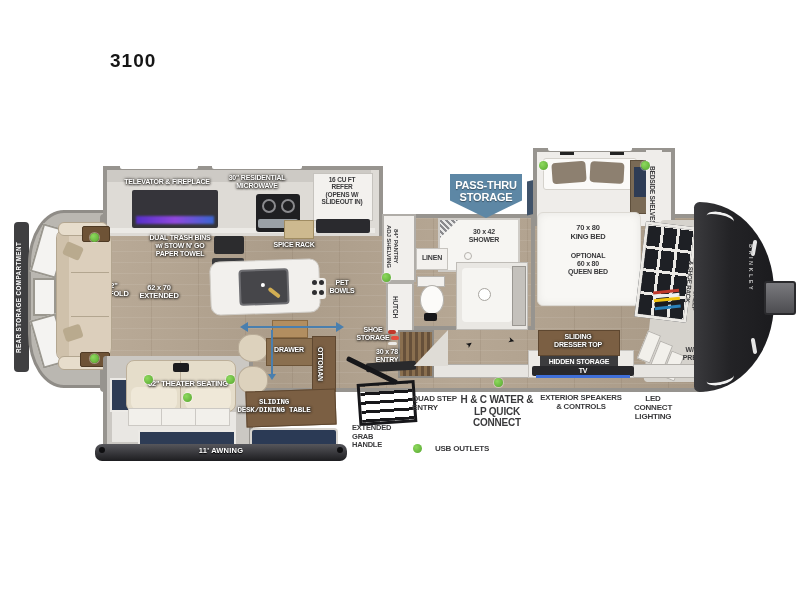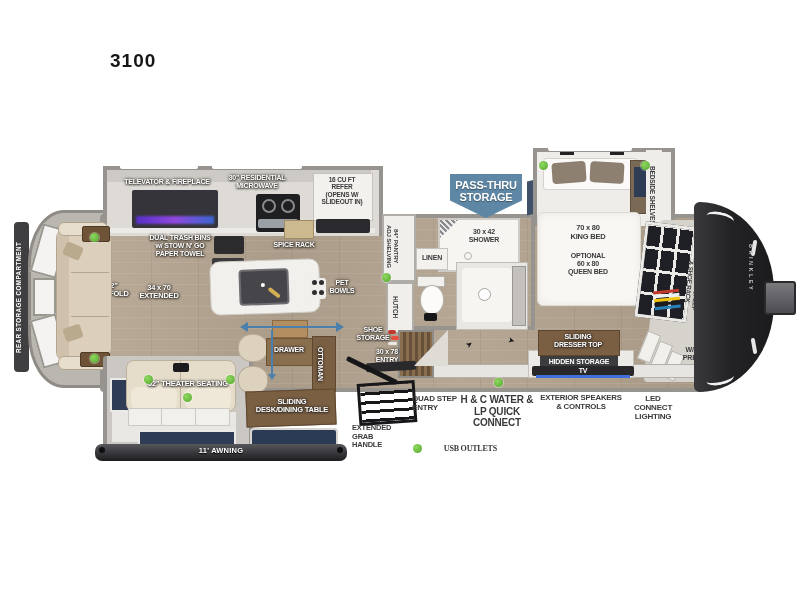--- a/index.html
+++ b/index.html
@@ -177,21 +177,21 @@
     <div class="abs" style="left:56px;top:30px;width:14px;height:4px;background:#d2ae53;transform:rotate(40deg);border-radius:2px;"></div>
   </div>
   <div class="abs" style="left:310px;top:278px;width:16px;height:21px;background:#f0eeea;border-radius:3px;">
     <div style="position:absolute;left:2px;top:2px;width:5px;height:5px;background:#2e2e30;border-radius:50%;"></div>
     <div style="position:absolute;left:9px;top:2px;width:5px;height:5px;background:#2e2e30;border-radius:50%;"></div>
     <div style="position:absolute;left:2px;top:12px;width:5px;height:5px;background:#2e2e30;border-radius:50%;"></div>
     <div style="position:absolute;left:9px;top:12px;width:5px;height:5px;background:#2e2e30;border-radius:50%;"></div>
   </div>
   <div class="lblw" style="left:326px;top:279px;width:32px;font-size:7px;">PET
 BOWLS</div>
-  <div class="lblw" style="left:136px;top:284px;width:46px;font-size:7.5px;">34 x 70
+  <div class="lblw" style="left:136px;top:284px;width:46px;font-size:7.5px;">62 x 70
 EXTENDED</div>
   <div class="lblw" style="left:90px;top:282px;width:44px;font-size:7.5px;">72"
 TRI-FOLD</div>
 
   <div class="abs" style="left:56px;top:228px;width:54px;height:132px;background:#dccfbc;border:1px solid #b3a690;border-radius:10px 14px 14px 10px;">
     <div style="position:absolute;left:0;top:0;width:12px;height:100%;background:#cfc1ab;border-radius:10px 0 0 10px;"></div>
     <div style="position:absolute;left:14px;top:43px;width:38px;height:1px;background:#b3a690;"></div>
     <div style="position:absolute;left:14px;top:87px;width:38px;height:1px;background:#b3a690;"></div>
   </div>
   <div class="abs" style="left:58px;top:222px;width:48px;height:12px;background:#e7ddcc;border:1px solid #b3a690;border-radius:6px;"></div>
@@ -216,21 +216,21 @@
   <div class="lblw" style="left:144px;top:380px;width:88px;font-size:7.5px;">62" THEATER SEATING</div>
 
   <div class="abs" style="left:238px;top:334px;width:28px;height:26px;background:#ddd2bd;border:1px solid #b8ab97;border-radius:45%;"></div>
   <div class="abs" style="left:238px;top:366px;width:28px;height:26px;background:#ddd2bd;border:1px solid #b8ab97;border-radius:45%;"></div>
   <div class="abs" style="left:272px;top:320px;width:34px;height:16px;background:#b28e60;border:1px solid #8a6a42;"></div>
   <div class="abs" style="left:266px;top:338px;width:46px;height:26px;background:#8a6f4f;border:1px solid #6d5437;"></div>
   <div class="lblw" style="left:266px;top:346px;width:46px;font-size:7px;">DRAWER</div>
   <div class="abs" style="left:312px;top:336px;width:22px;height:54px;background:#7b5f43;border:1px solid #5e4730;"></div>
   <div class="abs vrl lblw" style="left:316px;top:340px;height:48px;font-size:7px;text-align:center;">OTTOMAN</div>
   <div class="abs" style="left:246px;top:390px;width:88px;height:34px;background:#7b5f43;border:1px solid #5e4730;transform:rotate(-2deg);"></div>
-  <div class="lblw" style="left:248px;top:398px;width:88px;font-size:7.5px;">SLIDING
+  <div class="lblw" style="left:230px;top:398px;width:88px;font-size:7.5px;font-family:Liberation Mono, monospace;">SLIDING
 DESK/DINING TABLE</div>
   <div class="abs" style="left:250px;top:428px;width:84px;height:16px;background:#2b3a55;border:2px solid #d8d5d0;border-radius:4px;"></div>
 
   <div class="abs" style="left:240px;top:322px;width:104px;height:10px;">
     <div style="position:absolute;left:6px;right:6px;top:4px;height:2px;background:#4a7fae;"></div>
     <div class="tri" style="left:0;top:0;border-top:5px solid transparent;border-bottom:5px solid transparent;border-right:8px solid #4a7fae;"></div>
     <div class="tri" style="right:0;top:0;border-top:5px solid transparent;border-bottom:5px solid transparent;border-left:8px solid #4a7fae;"></div>
   </div>
   <div class="abs" style="left:271px;top:330px;width:2px;height:44px;background:#4a7fae;"></div>
   <div class="tri" style="left:268px;top:374px;border-left:4px solid transparent;border-right:4px solid transparent;border-top:6px solid #4a7fae;"></div>
@@ -274,21 +274,21 @@
   <div class="lbld" style="left:412px;top:394px;width:56px;font-size:8px;text-align:left;">QUAD STEP
 ENTRY</div>
   <div class="lbld" style="left:456px;top:394px;width:82px;font-size:10px;">H &amp; C WATER &amp;
 LP QUICK CONNECT</div>
   <div class="lbld" style="left:540px;top:394px;width:82px;font-size:7.8px;">EXTERIOR SPEAKERS
 &amp; CONTROLS</div>
   <div class="lbld" style="left:626px;top:394px;width:54px;font-size:8px;">LED CONNECT
 LIGHTING</div>
 
   <div class="dot" style="left:413px;top:444px;"></div>
-  <div class="lbld" style="left:427px;top:444px;width:70px;font-size:8px;text-align:right;font-family:Liberation Serif, serif;">USB OUTLETS</div>
+  <div class="lbld" style="left:427px;top:444px;width:70px;font-size:8px;text-align:center;">USB OUTLETS</div>
 
   <div class="dot" style="left:90px;top:233px;"></div>
   <div class="dot" style="left:90px;top:354px;"></div>
   <div class="dot" style="left:144px;top:375px;"></div>
   <div class="dot" style="left:226px;top:375px;"></div>
   <div class="dot" style="left:183px;top:393px;"></div>
   <div class="dot" style="left:382px;top:273px;"></div>
   <div class="dot" style="left:539px;top:161px;"></div>
   <div class="dot" style="left:641px;top:161px;"></div>
   <div class="dot" style="left:494px;top:378px;"></div>

